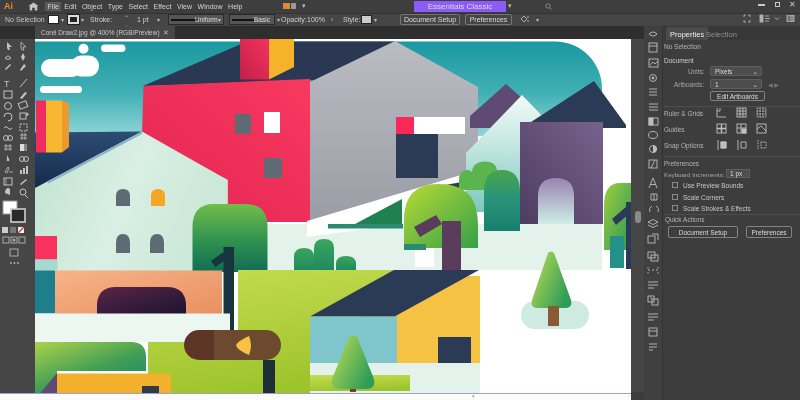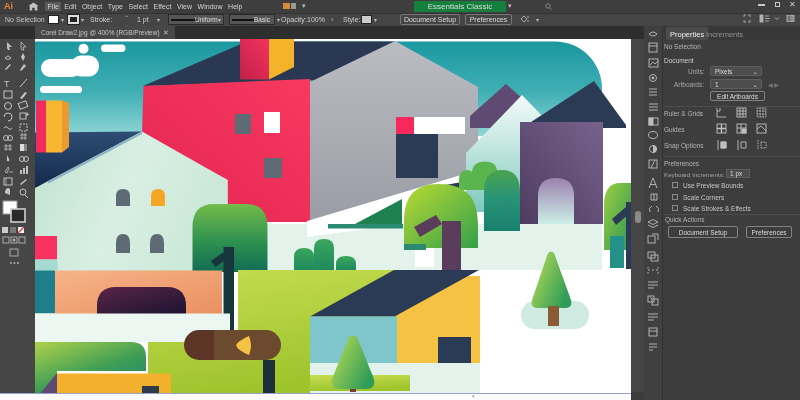--- a/index.html
+++ b/index.html
@@ -17,21 +17,21 @@
   <div class="abs" style="left:4px;top:1px;font-size:9px;font-weight:bold;color:#e8883a;">Ai</div>
   <svg class="abs" style="left:28px;top:2px;" width="11" height="9" viewBox="0 0 11 9">
       <path d="M5.5,0.5 L10.5,4 H9.3 V8.5 H6.8 V5.8 H4.2 V8.5 H1.7 V4 H0.5 Z" fill="#c2c2c2"></path>
     </svg>
   <div class="abs t" style="left:45px;top:3px;font-size:7px;color:#d4d4d4;">
     <span style="background:#5a5a5a;padding:1px 2.6px;">File</span><span style="padding:1px 2.8px;">Edit</span><span style="padding:1px 2.8px;">Object</span><span style="padding:1px 2.8px;">Type</span><span style="padding:1px 2.8px;">Select</span><span style="padding:1px 2.8px;">Effect</span><span style="padding:1px 2.8px;">View</span><span style="padding:1px 2.8px;">Window</span><span style="padding:1px 2.8px;">Help</span>
   </div>
   <div class="abs" style="left:283px;top:3px;width:7px;height:6px;background:#d88a3a;"></div>
   <div class="abs" style="left:291px;top:3px;width:5px;height:6px;background:#9a9a9a;"></div>
   <div class="abs" style="left:302px;top:2px;font-size:7px;color:#bbb;">▾</div>
-  <div class="abs" style="left:414px;top:1px;width:92px;height:11px;background:#15803d;color:#ddd;font-size:8px;text-align:center;line-height:11px;">Essentials Classic</div>
+  <div class="abs" style="left:414px;top:1px;width:92px;height:11px;background:#8b5cf6;color:#ddd;font-size:8px;text-align:center;line-height:11px;">Essentials Classic</div>
   <div class="abs" style="left:508px;top:2px;font-size:7px;color:#bbb;">▾</div>
   <svg class="abs" style="left:545px;top:3px;" width="7" height="7" viewBox="0 0 7 7">
       <circle cx="3" cy="3" r="2.2" fill="none" stroke="#909090" stroke-width="0.9"></circle>
       <line x1="4.6" y1="4.6" x2="6.5" y2="6.5" stroke="#909090" stroke-width="0.9"></line>
     </svg>
   <div class="abs" style="left:758px;top:4px;width:7px;height:1.5px;background:#c8c8c8;"></div>
   <div class="abs" style="left:775px;top:2px;width:5px;height:5px;border:1px solid #c8c8c8;"></div>
   <div class="abs" style="left:789px;top:0px;font-size:8px;color:#c8c8c8;">✕</div>
 
   <div class="abs" style="left:0;top:13px;width:800px;height:13px;background:#454545;border-top:1px solid #333;"></div>
@@ -396,21 +396,21 @@
           <path d="M5,305 h8"></path>
         <path d="M5,318 h8 M5,321 h8 M5,324 h4"></path>
       </g>
     </svg>
   </div>
 
   <div class="abs" style="left:664px;top:26px;width:136px;height:374px;background:#3d3d3d;color:#b8b8b8;font-size:6.5px;">
     <div class="abs" style="left:0;top:0;width:136px;height:14px;background:#383838;"></div>
     <div class="abs" style="left:2px;top:1px;width:42px;height:13px;background:#4b4b4b;border-radius:2px 2px 0 0;"></div>
     <div class="abs" style="left:6px;top:4px;font-size:7.5px;color:#ededed;">Properties</div>
-    <div class="abs" style="left:42px;top:4px;font-size:7.5px;color:#8f8f8f;">Increments</div>
+    <div class="abs" style="left:42px;top:4px;font-size:7.5px;color:#8f8f8f;">Selection</div>
     <div class="abs" style="left:0px;top:17px;color:#b5b5b5;">No Selection</div>
     <div class="abs" style="left:0px;top:31px;color:#cfcfcf;">Document</div>
     <div class="abs" style="left:24px;top:42px;color:#a8a8a8;">Units:</div>
     <div class="abs" style="left:46px;top:40px;width:52px;height:10px;background:#4d4d4d;border:1px solid #5e5e5e;border-radius:2px;color:#ddd;font-size:6.5px;line-height:9px;padding-left:4px;">Pixels <span style="float:right;margin-right:3px;">⌄</span></div>
     <div class="abs" style="left:10px;top:55px;color:#a8a8a8;">Artboards:</div>
     <div class="abs" style="left:46px;top:53px;width:52px;height:10px;background:#4d4d4d;border:1px solid #5e5e5e;border-radius:2px;color:#ddd;font-size:6.5px;line-height:9px;padding-left:4px;">1 <span style="float:right;margin-right:3px;">⌄</span></div>
     <div class="abs" style="left:104px;top:55px;color:#777;font-size:6px;">◀ ▶</div>
     <div class="abs" style="left:46px;top:65px;width:55px;height:10px;border:1px solid #828282;border-radius:2px;color:#ddd;font-size:6.5px;text-align:center;line-height:9px;">Edit Artboards</div>
     <div class="abs" style="left:0;top:80px;width:136px;height:1px;background:#4d4d4d;"></div>
     <div class="abs" style="left:0px;top:84px;color:#b5b5b5;">Ruler &amp; Grids</div>

